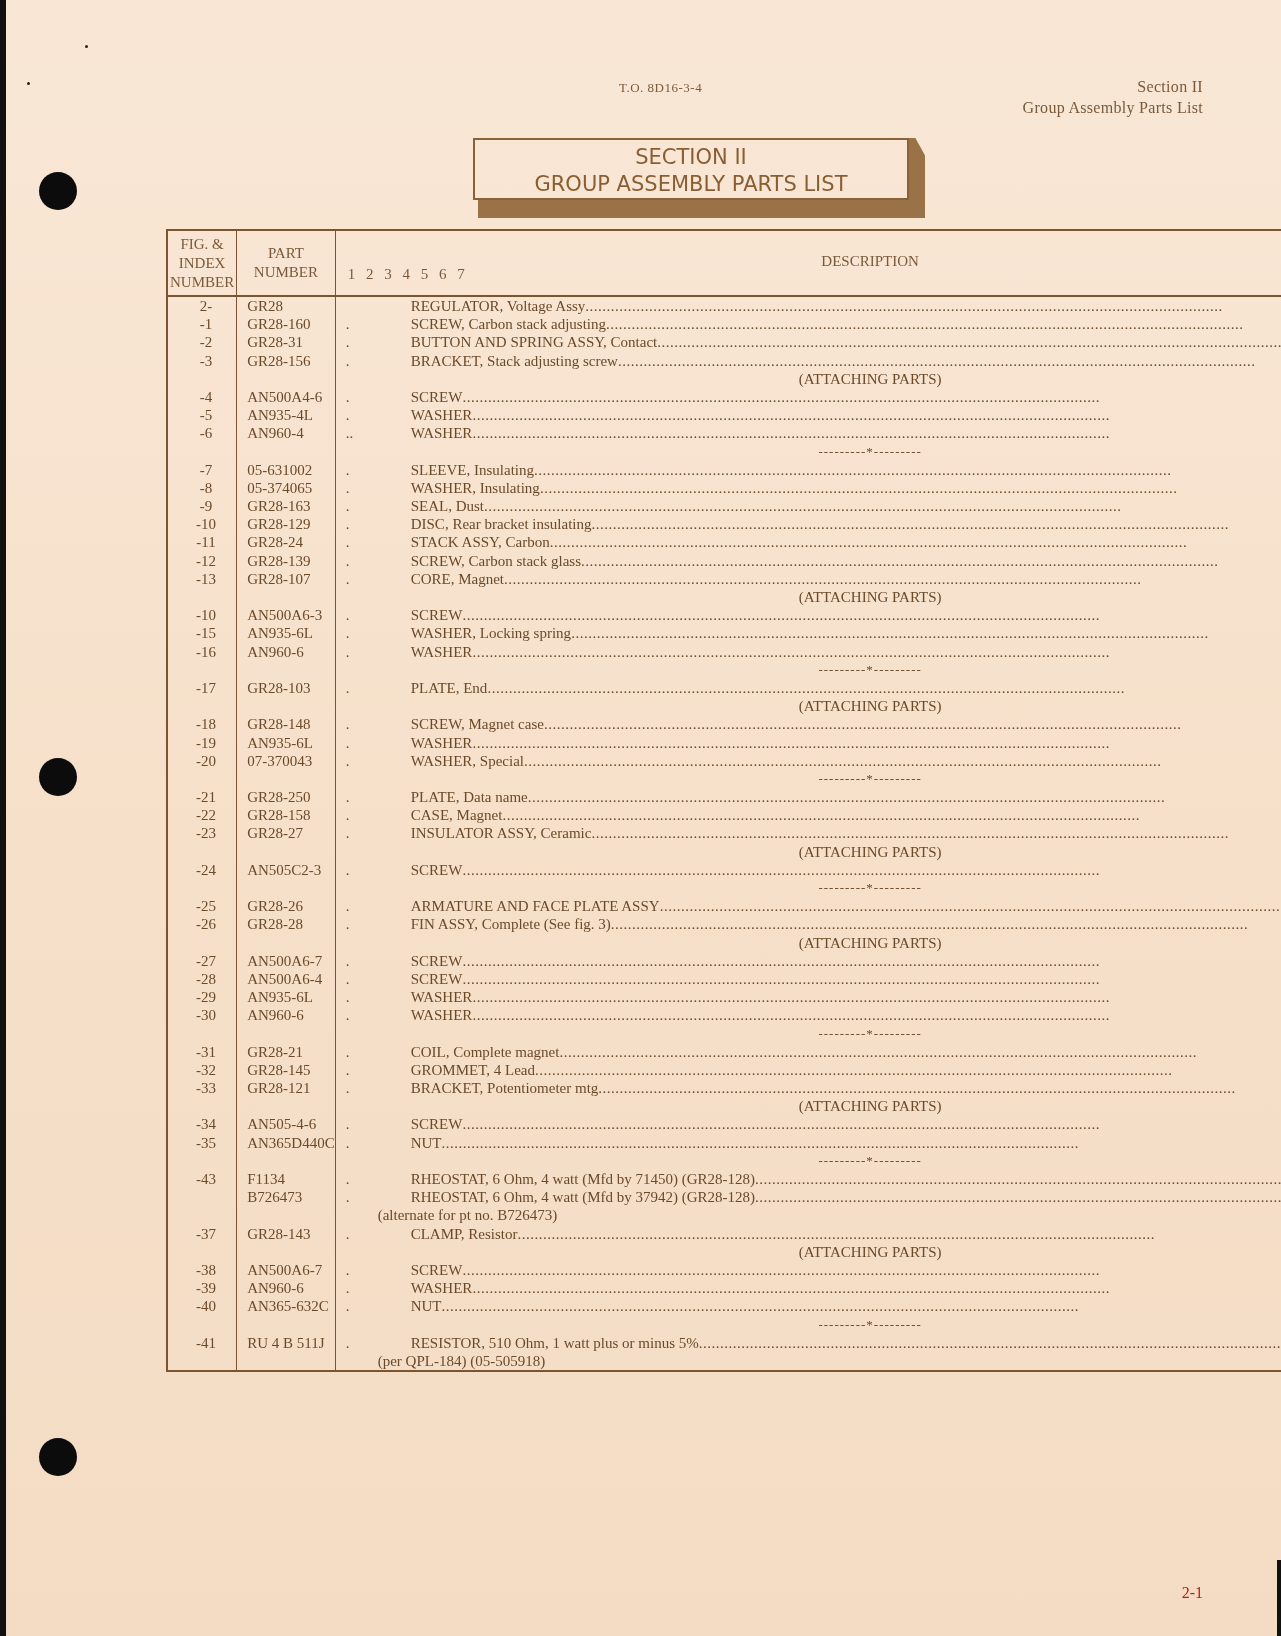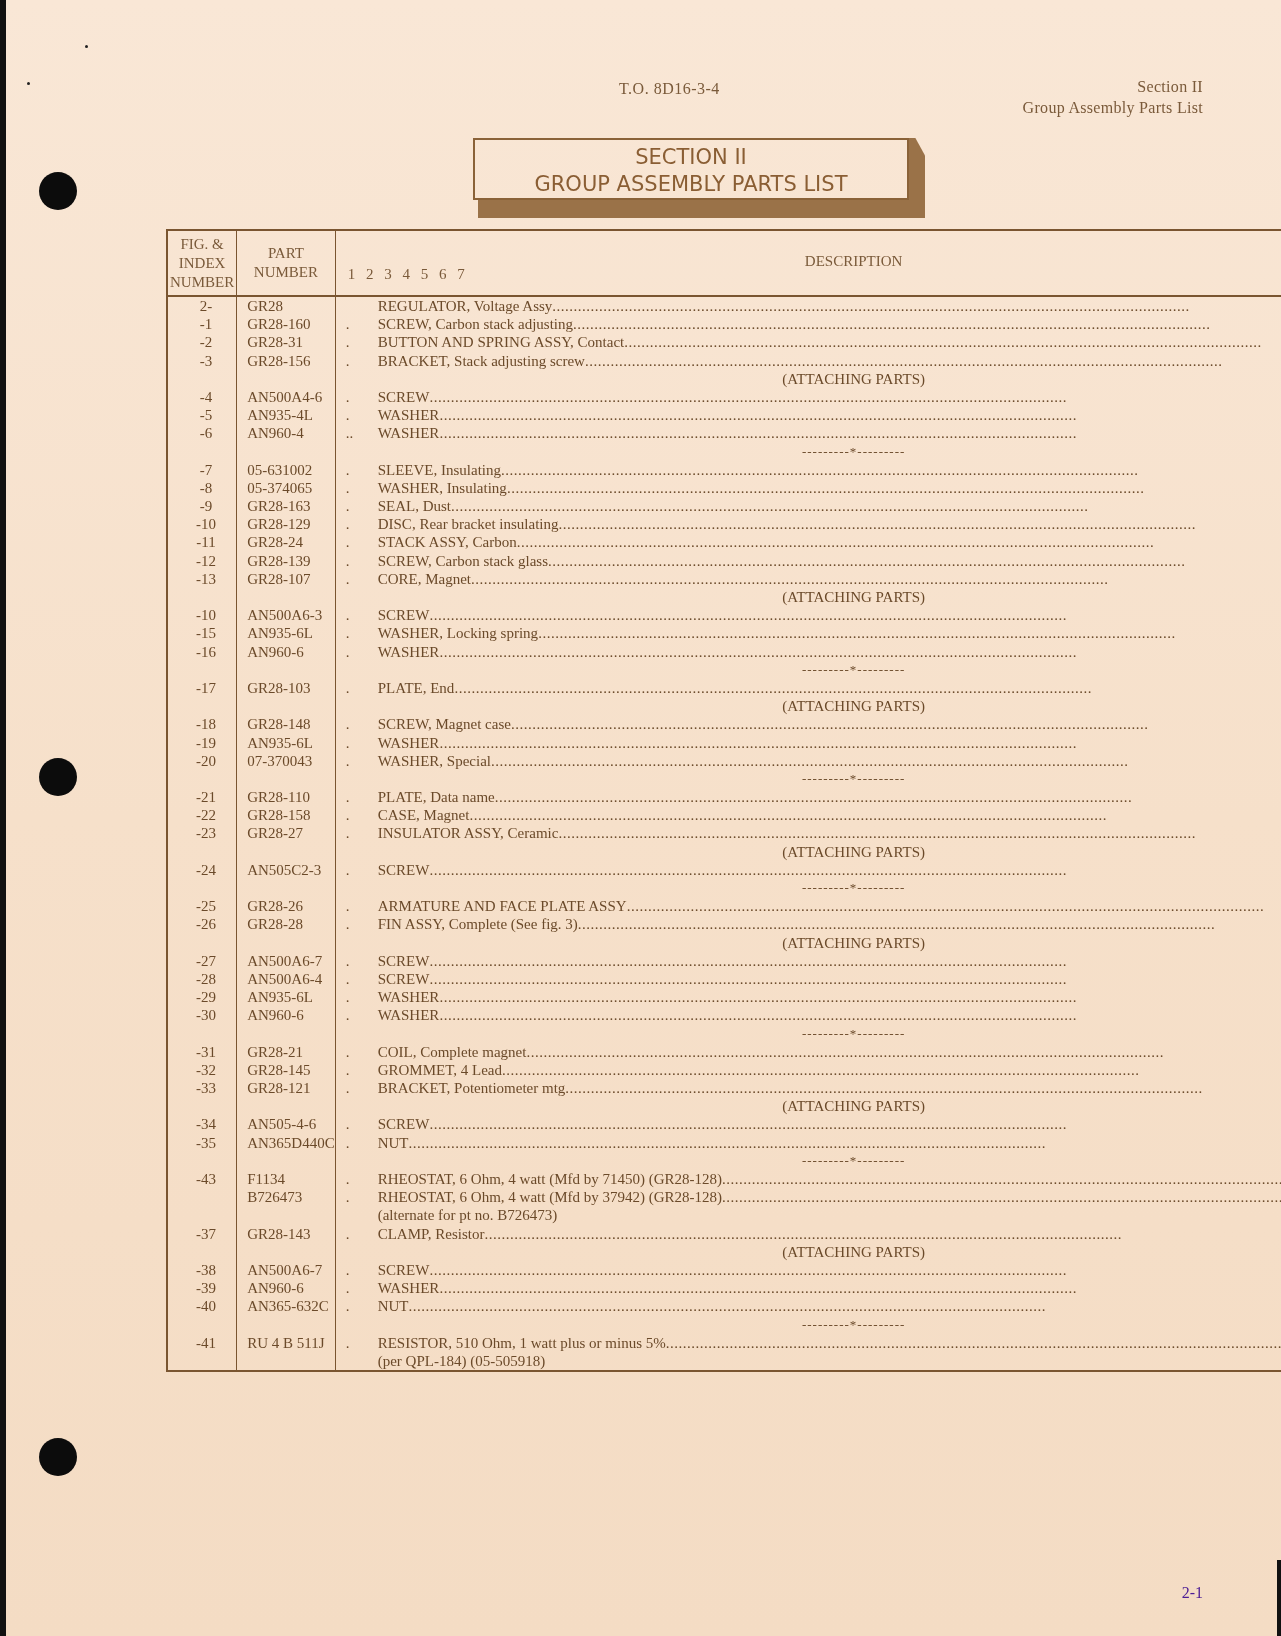--- a/index.html
+++ b/index.html
@@ -8,21 +8,21 @@
     background: #f7e3cf;
     background-image: linear-gradient(180deg, #f9e7d6 0%, #f6e0ca 50%, #f4dcc4 100%);
     font-family: "Liberation Serif", "DejaVu Serif", serif;
     color: #6b4a2a;
   }
   .edge-left { position: absolute; left: 0; top: 0; width: 6px; height: 1636px; background: #111; }
   .edge-right { position: absolute; right: 0; top: 1560px; width: 4px; height: 76px; background: #111; }
   .hole { position: absolute; width: 38px; height: 38px; border-radius: 50%; background: #0c0c0c; }
   .speck { position: absolute; width: 3px; height: 3px; border-radius: 50%; background: #222; }
 
-  .hdr-center { position: absolute; left: 619px; top: 80px; font-size: 16px; letter-spacing: 0.5px; color: #7a5a3a; }
+  .hdr-center { position: absolute; left: 619px; top: 80px; font-size: 13px; letter-spacing: 0.5px; color: #7a5a3a; }
   .hdr-right { position: absolute; right: 78px; top: 76px; text-align: right; font-size: 16px; line-height: 21px; color: #7a5a3a; letter-spacing: 0.3px; }
 
   .title-box {
     position: absolute; left: 473px; top: 138px; width: 436px; height: 62px;
     border: 2px solid #8a6238; background: transparent;
     text-align: center; font-family: "DejaVu Sans", "Liberation Sans", sans-serif;
     color: #8a5e34; font-size: 21px; line-height: 27px; padding-top: 4px; box-sizing: border-box;
   }
   .title-shadow-bottom { position: absolute; left: 478px; top: 200px; width: 445px; height: 18px; background: #9a7248; }
   .title-shadow-right { position: absolute; left: 909px; top: 138px; width: 16px; height: 80px;
@@ -42,29 +42,29 @@
   .col-desc { width: 614px; }
   .desc-head { position: relative; height: 58px; }
   .desc-head .dh-title { position: absolute; left: 0; right: 0; top: 18px; text-align: center; }
   .desc-head .dh-levels { position: absolute; left: 10px; bottom: 8px; word-spacing: 7px; }
 
   .line { height: 18.2px; line-height: 18.2px; white-space: nowrap; overflow: hidden; }
   .col-idx .line { text-align: center; padding-left: 8px; }
   .col-pn .line { padding-left: 10px; }
   .desc-line { display: flex; padding: 0 12px 0 10px; }
   .desc-line .ind { flex: 0 0 auto; width: 32px; }
-  .desc-line .txt { flex: 0 0 auto; }
+  .desc-line .txt { flex: 0 0 auto; margin-left: 33px; }
   .desc-line .dots { flex: 1 1 auto; overflow: hidden; }
   .desc-line .dots::after { content: "......................................................................................................................................................"; letter-spacing: 0.5px; }
   .center-line { text-align: center; }
   .cont-line { padding-left: 42px; }
   .sep-line { text-align: center; letter-spacing: 1px; font-size: 13px; }
   .tbl-body td { padding-top: 4px; padding-bottom: 6px; }
 
-  .page-num { position: absolute; right: 78px; top: 1584px; font-size: 16px; color: #4c1d95; }
+  .page-num { position: absolute; right: 78px; top: 1584px; font-size: 16px; color: #b91c1c; }
 </style>
 </head>
 <body>
 
 <div class="edge-left"></div>
 <div class="edge-right"></div>
 <div class="hole" style="left:39px; top:172px;"></div>
 <div class="hole" style="left:39px; top:758px;"></div>
 <div class="hole" style="left:39px; top:1438px;"></div>
 <div class="speck" style="left:85px; top:45px;"></div>
@@ -188,21 +188,21 @@
           <div class="line">AN500A6-3</div>
           <div class="line">AN935-6L</div>
           <div class="line">AN960-6</div>
           <div class="line"></div>
           <div class="line">GR28-103</div>
           <div class="line"></div>
           <div class="line">GR28-148</div>
           <div class="line">AN935-6L</div>
           <div class="line">07-370043</div>
           <div class="line"></div>
-          <div class="line">GR28-110</div>
+          <div class="line">GR28-250</div>
           <div class="line">GR28-158</div>
           <div class="line">GR28-27</div>
           <div class="line"></div>
           <div class="line">AN505C2-3</div>
           <div class="line"></div>
           <div class="line">GR28-26</div>
           <div class="line">GR28-28</div>
           <div class="line"></div>
           <div class="line">AN500A6-7</div>
           <div class="line">AN500A6-4</div>

